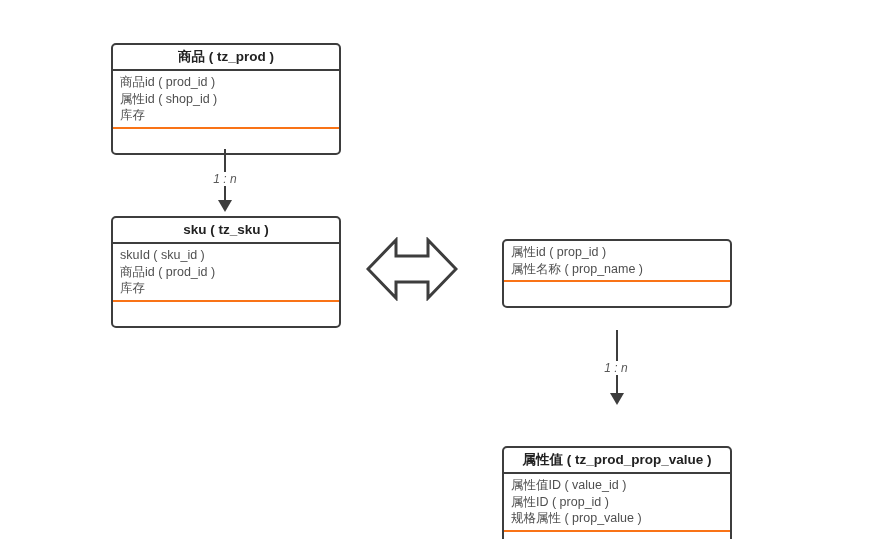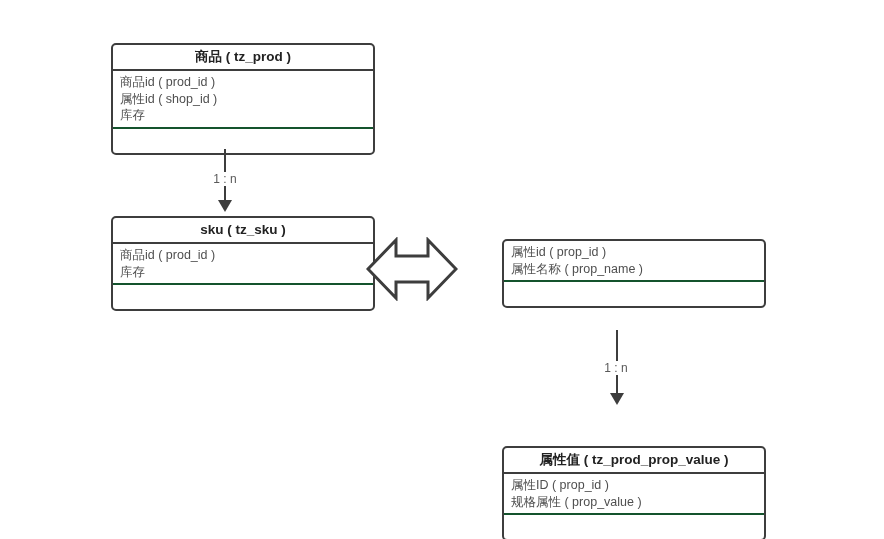--- a/index.html
+++ b/index.html
@@ -12,39 +12,39 @@
     position: relative;
     width: 884px;
     height: 539px;
     background: #ffffff;
     overflow: hidden;
   }
   
   .entity {
     position: absolute;
     box-sizing: border-box;
-    width: 264px;
+    width: 230px;
     background: #ffffff;
     border: 2px solid #3d3d3d;
     border-radius: 5px;
   }
   .entity-title {
     height: 24px;
     line-height: 24px;
     text-align: center;
     font-size: 13.5px;
     font-weight: bold;
     color: #222222;
     border-bottom: 2px solid #3d3d3d;
     white-space: nowrap;
     overflow: hidden;
   }
   .entity-fields {
     padding: 3px 7px 3px 7px;
-    border-bottom: 2px solid #14532d;
+    border-bottom: 2px solid #f97316;
     min-height: 16px;
   }
   .field {
     font-size: 12.5px;
     line-height: 16.5px;
     color: #4f4f4f;
     white-space: nowrap;
     overflow: hidden;
   }
   .entity-footer {
@@ -65,20 +65,21 @@
     border-top: 12px solid #3d3d3d;
   }
   .conn-label {
     position: absolute;
     transform: translate(-50%, -50%);
     background: #ffffff;
     padding: 0 3px;
     font-size: 12px;
     color: #595959;
     white-space: nowrap;
+    font-style: italic;
   }
   
   .double-arrow {
     position: absolute;
     left: 366px;
     top: 237px;
     width: 92px;
     height: 64px;
   }
 </style>
@@ -97,20 +98,21 @@
     <div class="entity-footer"></div>
   </div>
 
   <div class="conn-line" style="left:224px; top:149px; height:52px;"></div>
   <div class="conn-head" style="left:218px; top:200px;"></div>
   <div class="conn-label" style="left:225px; top:179px;">1 : n</div>
 
   <div class="entity" style="left:111px; top:216px;">
     <div class="entity-title">sku ( tz_sku )</div>
     <div class="entity-fields">
+      <div class="field">skuId ( sku_id )</div>
       <div class="field">商品id ( prod_id )</div>
       <div class="field">库存</div>
     </div>
     <div class="entity-footer"></div>
   </div>
 
   <svg class="double-arrow" viewBox="0 0 92 64">
     <polygon points="2,32 30,3 30,19 62,19 62,3 90,32 62,61 62,45 30,45 30,61" fill="#ffffff" stroke="#3d3d3d" stroke-width="3" stroke-linejoin="miter"></polygon>
   </svg>
 
@@ -122,19 +124,20 @@
     <div class="entity-footer"></div>
   </div>
 
   <div class="conn-line" style="left:616px; top:330px; height:64px;"></div>
   <div class="conn-head" style="left:610px; top:393px;"></div>
   <div class="conn-label" style="left:616px; top:368px;">1 : n</div>
 
   <div class="entity" style="left:502px; top:406px;margin-top:40px;">
     <div class="entity-title">属性值 ( tz_prod_prop_value )</div>
     <div class="entity-fields">
+      <div class="field">属性值ID ( value_id )</div>
       <div class="field">属性ID ( prop_id )</div>
       <div class="field">规格属性 ( prop_value )</div>
     </div>
     <div class="entity-footer"></div>
   </div>
 
 </div>
 
 </body></html>

